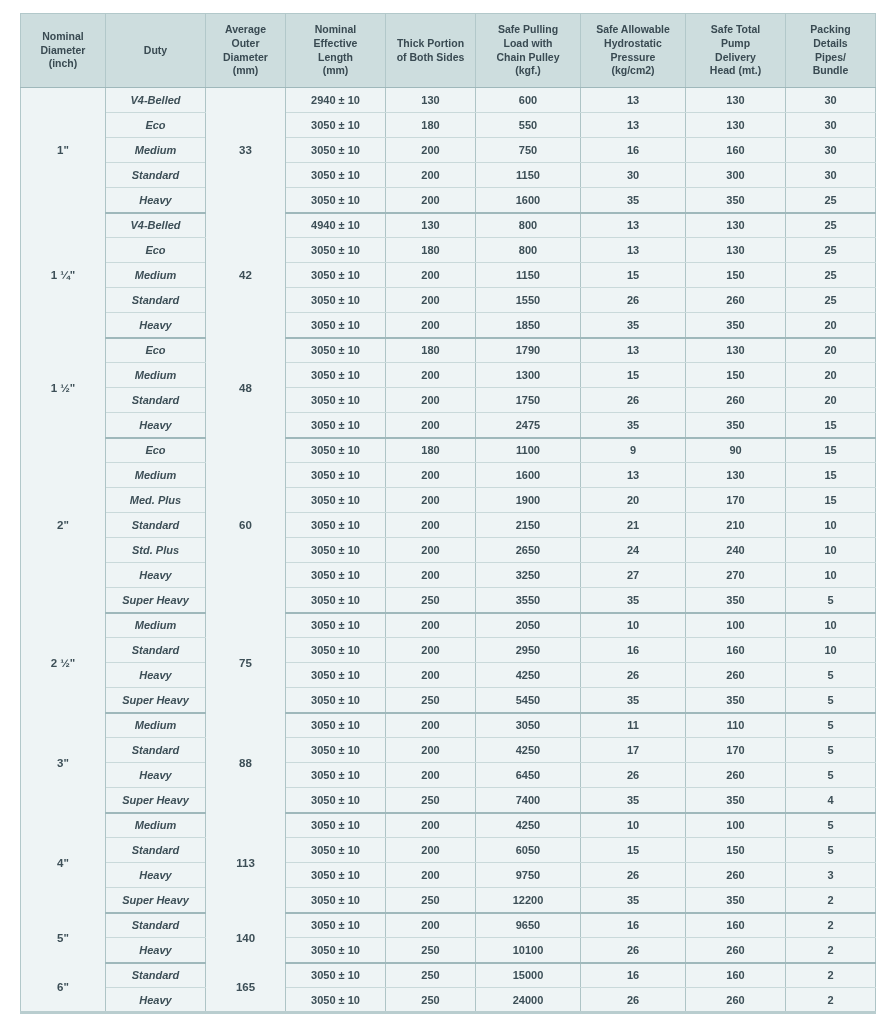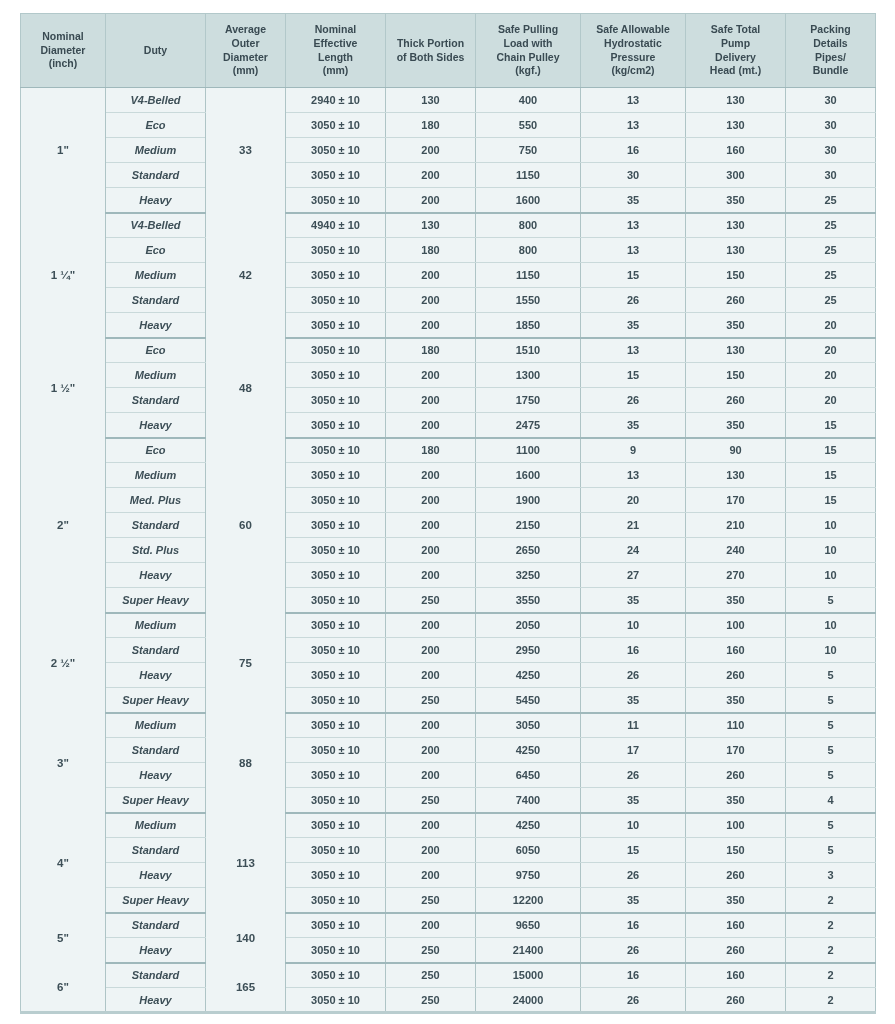--- a/index.html
+++ b/index.html
@@ -130,21 +130,21 @@
           <th>Packing<br>Details<br>Pipes/<br>Bundle</th>
         </tr>
     </thead>
     <tbody id="table-body">
         <tr>
           <td rowspan="5" class="merged dia-cell">1"</td>
           <td class="duty-cell">V4-Belled</td>
           <td rowspan="5" class="merged">33</td>
           <td class="vr-l">2940 ± 10</td>
           <td class="vr-l">130</td>
-          <td class="vr-l">400</td>
+          <td class="vr-l">600</td>
           <td class="vr-l">13</td>
           <td class="vr-l">130</td>
           <td class="vr-l vr-r">30</td>
         </tr>
         <tr>
           <td class="duty-cell">Eco</td>
           <td class="vr-l">3050 ± 10</td>
           <td class="vr-l">180</td>
           <td class="vr-l">550</td>
           <td class="vr-l">13</td>
@@ -224,21 +224,21 @@
           <td class="vr-l">35</td>
           <td class="vr-l">350</td>
           <td class="vr-l vr-r">20</td>
         </tr>
         <tr>
           <td rowspan="4" class="merged dia-cell">1 ½"</td>
           <td class="duty-cell">Eco</td>
           <td rowspan="4" class="merged">48</td>
           <td class="vr-l">3050 ± 10</td>
           <td class="vr-l">180</td>
-          <td class="vr-l">1510</td>
+          <td class="vr-l">1790</td>
           <td class="vr-l">13</td>
           <td class="vr-l">130</td>
           <td class="vr-l vr-r">20</td>
         </tr>
         <tr>
           <td class="duty-cell">Medium</td>
           <td class="vr-l">3050 ± 10</td>
           <td class="vr-l">200</td>
           <td class="vr-l">1300</td>
           <td class="vr-l">15</td>
@@ -450,21 +450,21 @@
           <td class="vr-l">200</td>
           <td class="vr-l">9650</td>
           <td class="vr-l">16</td>
           <td class="vr-l">160</td>
           <td class="vr-l vr-r">2</td>
         </tr>
         <tr class="group-end">
           <td class="duty-cell">Heavy</td>
           <td class="vr-l">3050 ± 10</td>
           <td class="vr-l">250</td>
-          <td class="vr-l">21400</td>
+          <td class="vr-l">10100</td>
           <td class="vr-l">26</td>
           <td class="vr-l">260</td>
           <td class="vr-l vr-r">2</td>
         </tr>
         <tr>
           <td rowspan="2" class="merged dia-cell" style="border-bottom: 3px solid rgb(185, 205, 207);">6"</td>
           <td class="duty-cell">Standard</td>
           <td rowspan="2" class="merged" style="border-bottom: 3px solid rgb(185, 205, 207);">165</td>
           <td class="vr-l">3050 ± 10</td>
           <td class="vr-l">250</td>

